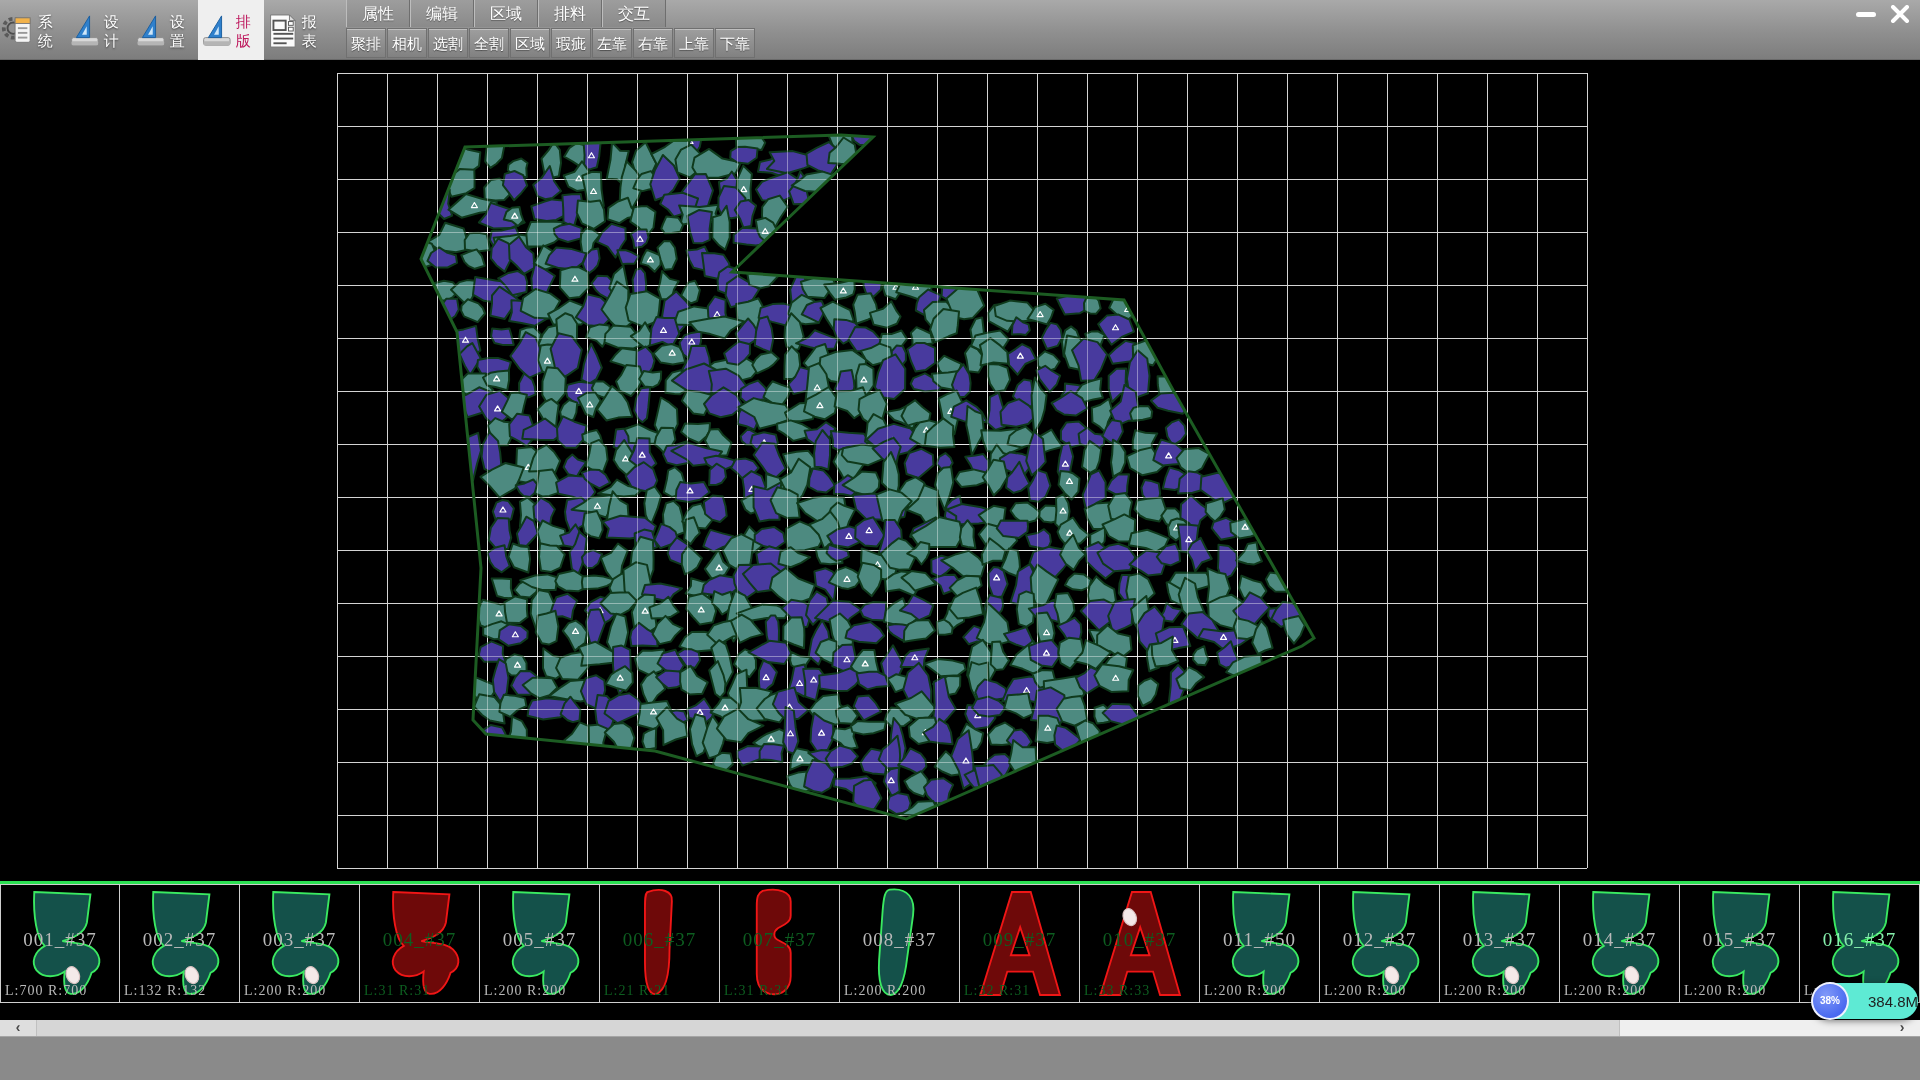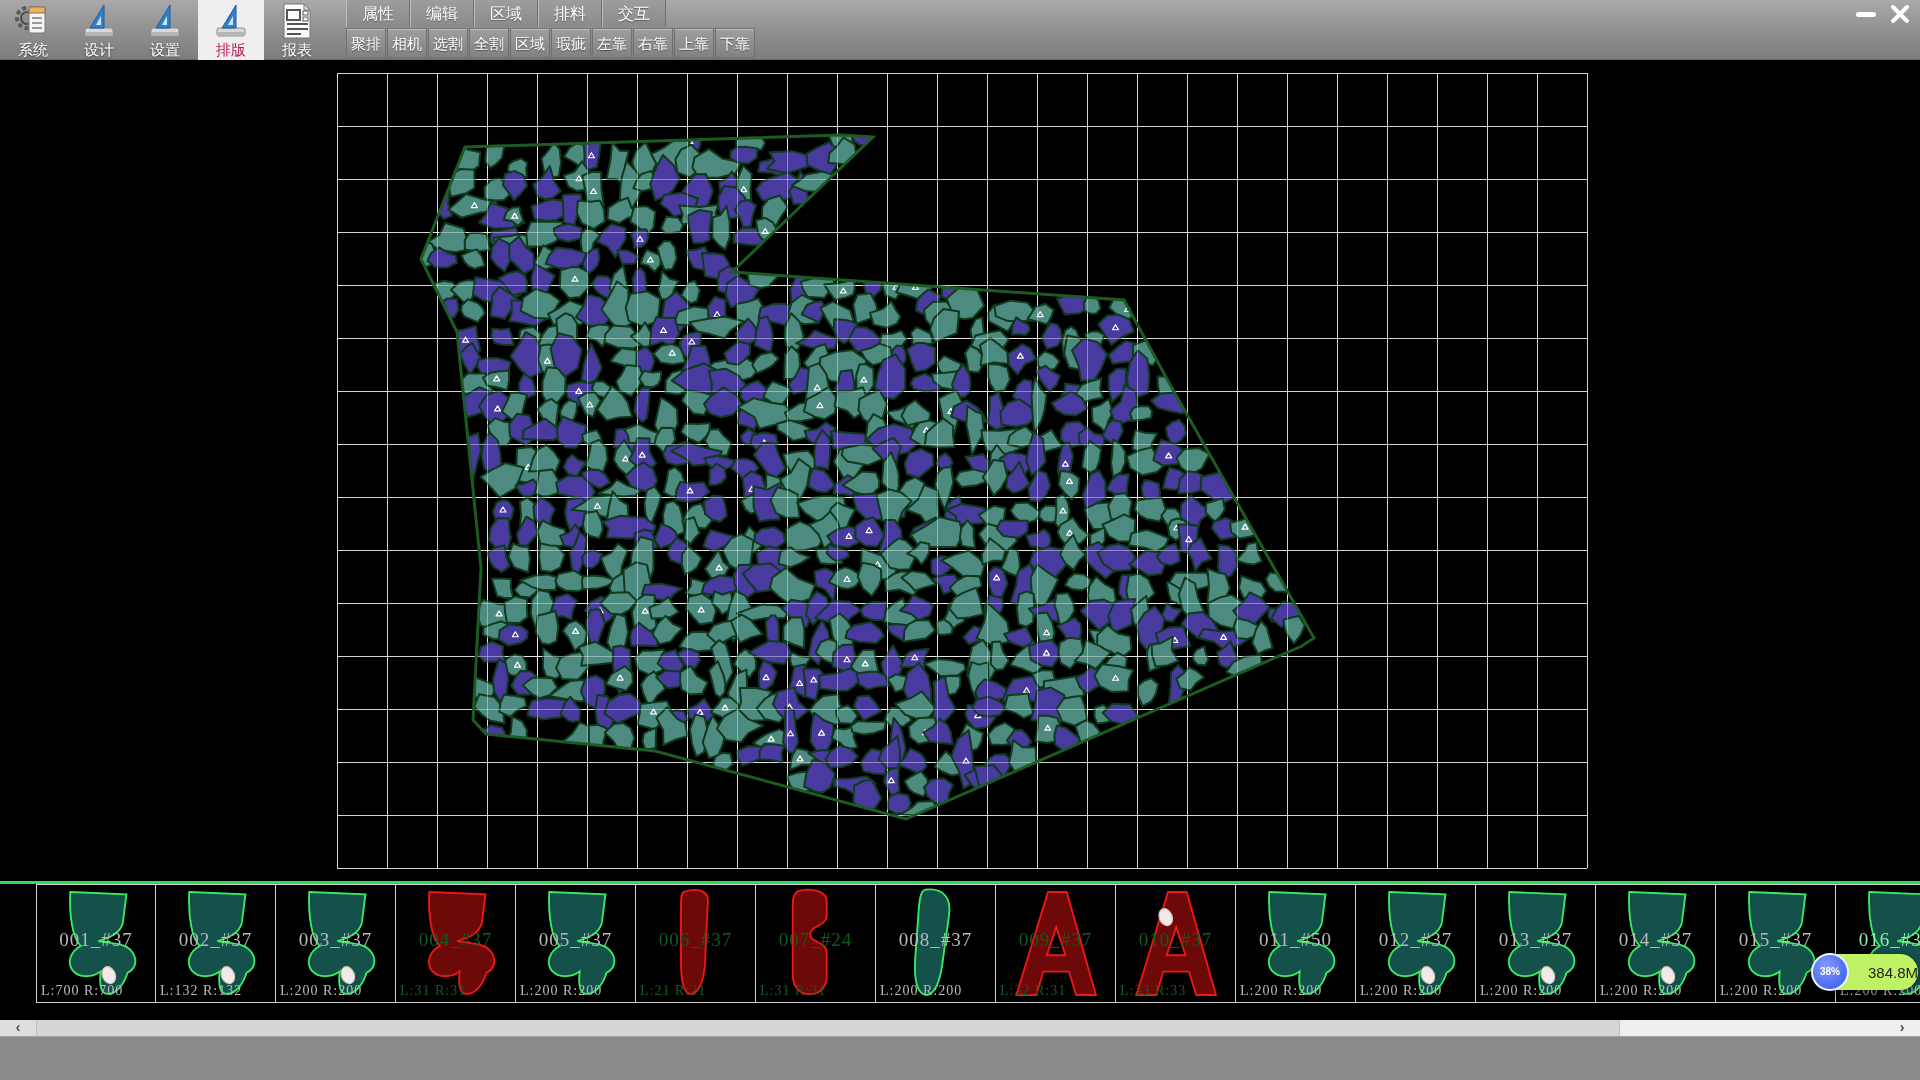--- a/index.html
+++ b/index.html
@@ -5,21 +5,21 @@
   * { margin:0; padding:0; box-sizing:border-box; }
   html,body { width:1920px; height:1080px; overflow:hidden; background:#000;
     font-family:"Liberation Sans", sans-serif; }
   .app { position:relative; width:1920px; height:1080px; }
 
   
   .titlebar { position:absolute; left:0; top:0; width:1920px; height:60px;
     background:linear-gradient(180deg,#a9a9a9 0%,#8f8f8f 55%,#7d7d7d 100%);
     border-bottom:1px solid #6a6a6a; }
   .tool-group { position:absolute; left:0; top:0; height:60px; display:flex; }
-  .tool-btn { width:66px; height:60px; display:flex; flex-direction:column; align-items:center;
+  .tool-btn { width:66px; height:60px; display:flex; align-items:center;
     justify-content:space-between; padding-top:2px; cursor:default; }
   .tool-btn .ico { width:40px; height:38px; }
   .tool-btn .lbl { font-size:15px; color:#fff; text-shadow:0 1px 2px rgba(0,0,0,.55); margin-top:1px; }
   .tool-btn.active { background:#efefef; }
   .tool-btn.active .lbl { color:#be185d; text-shadow:none; }
 
   .menu-tabs { position:absolute; left:346px; top:0; height:27px; display:flex; }
   .menu-tab { width:64px; height:27px; line-height:27px; text-align:center; font-size:16px;
     color:#fff; text-shadow:0 1px 1px rgba(0,0,0,.4);
     background:linear-gradient(180deg,#9d9d9d,#8a8a8a);
@@ -35,21 +35,21 @@
   .win-controls { position:absolute; right:6px; top:4px; display:flex; gap:6px; }
   .win-btn { width:28px; height:20px; display:flex; align-items:center; justify-content:center; }
 
   
   .canvas-wrap { position:absolute; left:0; top:60px; width:1920px; height:821px; background:#000; }
   .canvas-wrap svg { display:block; }
 
   
   .strip-sep { position:absolute; left:0; top:881px; width:1920px; height:3px; background:#2be052; }
   .strip { position:absolute; left:0; top:884px; width:1920px; height:146px; background:#000;
-    display:flex; overflow:hidden;padding-left:36px; }
+    display:flex; overflow:hidden; }
   .thumb { position:relative; width:120px; height:119px; flex:0 0 120px;
     border:1px solid #cfcfcf; border-left:none; background:#000; }
   .thumb:first-child { border-left:1px solid #cfcfcf; }
   .thumb svg { position:absolute; left:0; top:0; }
   .thumb-name { position:absolute; left:0; top:44px; width:100%; text-align:center;
     font-family:"Liberation Serif", serif; font-size:19px; letter-spacing:1px; }
   .thumb-counts { position:absolute; left:4px; bottom:3px; width:100%;
     font-family:"Liberation Serif", serif; font-size:14px; letter-spacing:1px; }
 
   
@@ -57,21 +57,21 @@
   .hs-btn { position:absolute; top:0; width:36px; height:16px; background:#dedede;
     color:#4a4a4a; font-size:14px; font-weight:bold; text-align:center; line-height:15px; }
   .hs-left { left:0; }
   .hs-right { right:0; background:#efefef; }
   .hs-thumb { position:absolute; left:36px; top:0; width:1584px; height:16px;
     background:#d6d6d6; border-left:1px solid #c0c0c0; border-right:1px solid #c0c0c0; }
   .statusbar { position:absolute; left:0; top:1036px; width:1920px; height:44px; background:#8a8a8a;
     border-top:1px solid #a5a5a5; }
 
   
-  .badge { position:absolute; left:1812px; top:954px; width:106px; height:36px; background:#bef264;
+  .badge { position:absolute; left:1812px; top:983px; width:106px; height:36px; background:#5eead4;
     border-radius:18px; box-shadow:0 2px 7px rgba(0,0,0,.5); display:flex; align-items:center; z-index:30; }
   .badge-circle { position:relative; width:38px; height:38px; margin-left:-1px; margin-top:-1px;
     border-radius:50%; background:radial-gradient(circle at 38% 32%, #8099f8, #4a6af0 70%);
     border:2px solid #eef1ff; display:flex; align-items:center; justify-content:center;
     color:#fff; font-size:10px; font-weight:bold; }
   .badge-text { margin-left:19px; font-size:15px; color:#1f1f1f; }
 </style>
 </head>
 <body>
 
@@ -1054,21 +1054,21 @@
         <svg width="118" height="117" viewBox="0 0 100 100">
           <path d="M40,6 C52,2 62,5 61,14 L59,55 C59,75 56,90 48,93 C41,95 38,84 38,66 L38,20 C38,12 38,8 40,6 Z" fill="#6e0909" stroke="#f01616" stroke-width="1.6" fill-rule="evenodd"></path>
         </svg>
         <div class="thumb-name" style="color:#0d5e20">006_#37</div>
         <div class="thumb-counts" style="color:#0d5e20">L:21 R:21</div>
       </div>
       <div class="thumb">
         <svg width="118" height="117" viewBox="0 0 100 100">
           <path d="M36,5 C50,2 60,6 60,14 L60,26 C60,32 54,34 49,37 C45,40 45,45 49,47 C55,50 60,52 60,58 L60,78 C60,89 52,95 42,93 C34,91 31,84 31,76 L31,18 C31,10 32,7 36,5 Z" fill="#6e0909" stroke="#f01616" stroke-width="1.6" fill-rule="evenodd"></path>
         </svg>
-        <div class="thumb-name" style="color:#0d5e20">007_#24</div>
+        <div class="thumb-name" style="color:#0d5e20">007_#37</div>
         <div class="thumb-counts" style="color:#0d5e20">L:31 R:31</div>
       </div>
       <div class="thumb">
         <svg width="118" height="117" viewBox="0 0 100 100">
           <path d="M42,4 C58,2 64,12 62,26 L57,62 C55,80 51,93 43,94 C35,94 32,82 33,64 L36,22 C37,10 38,5 42,4 Z" fill="#14514a" stroke="#3ae961" stroke-width="1.6" fill-rule="evenodd"></path>
         </svg>
         <div class="thumb-name" style="color:#b9b9b9">008_#37</div>
         <div class="thumb-counts" style="color:#b9b9b9">L:200 R:200</div>
       </div>
       <div class="thumb">

